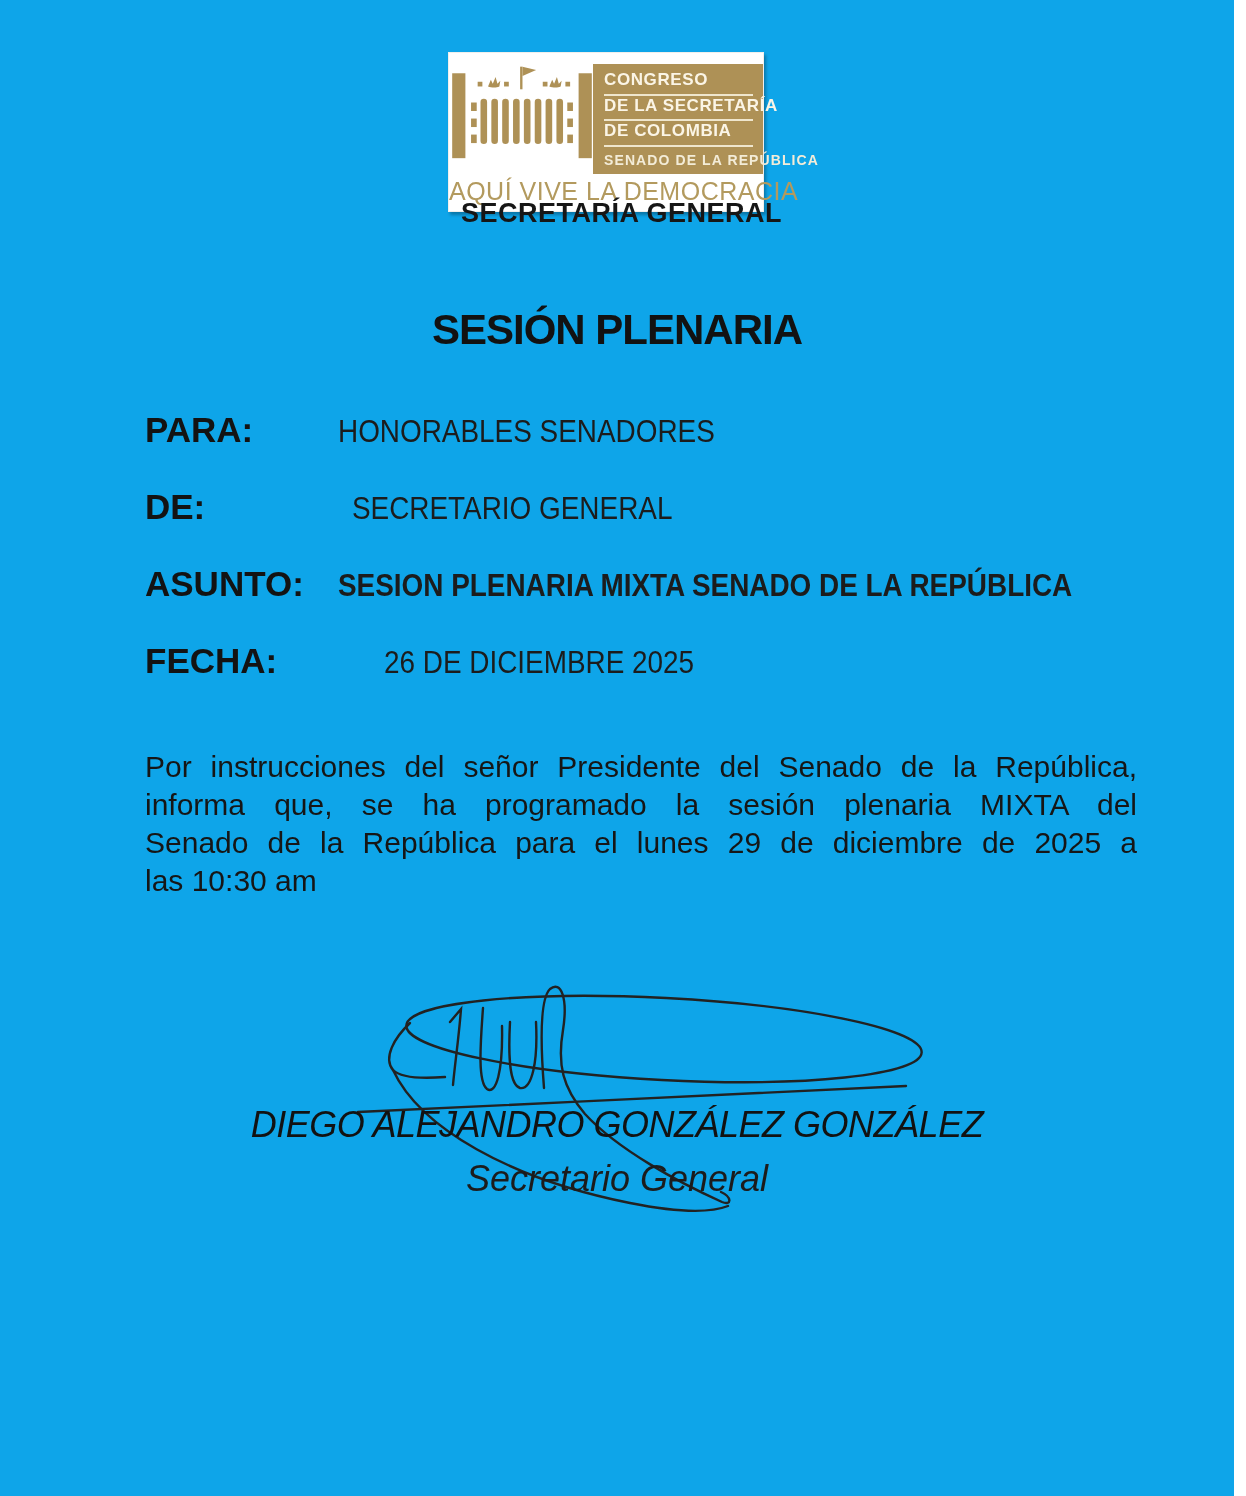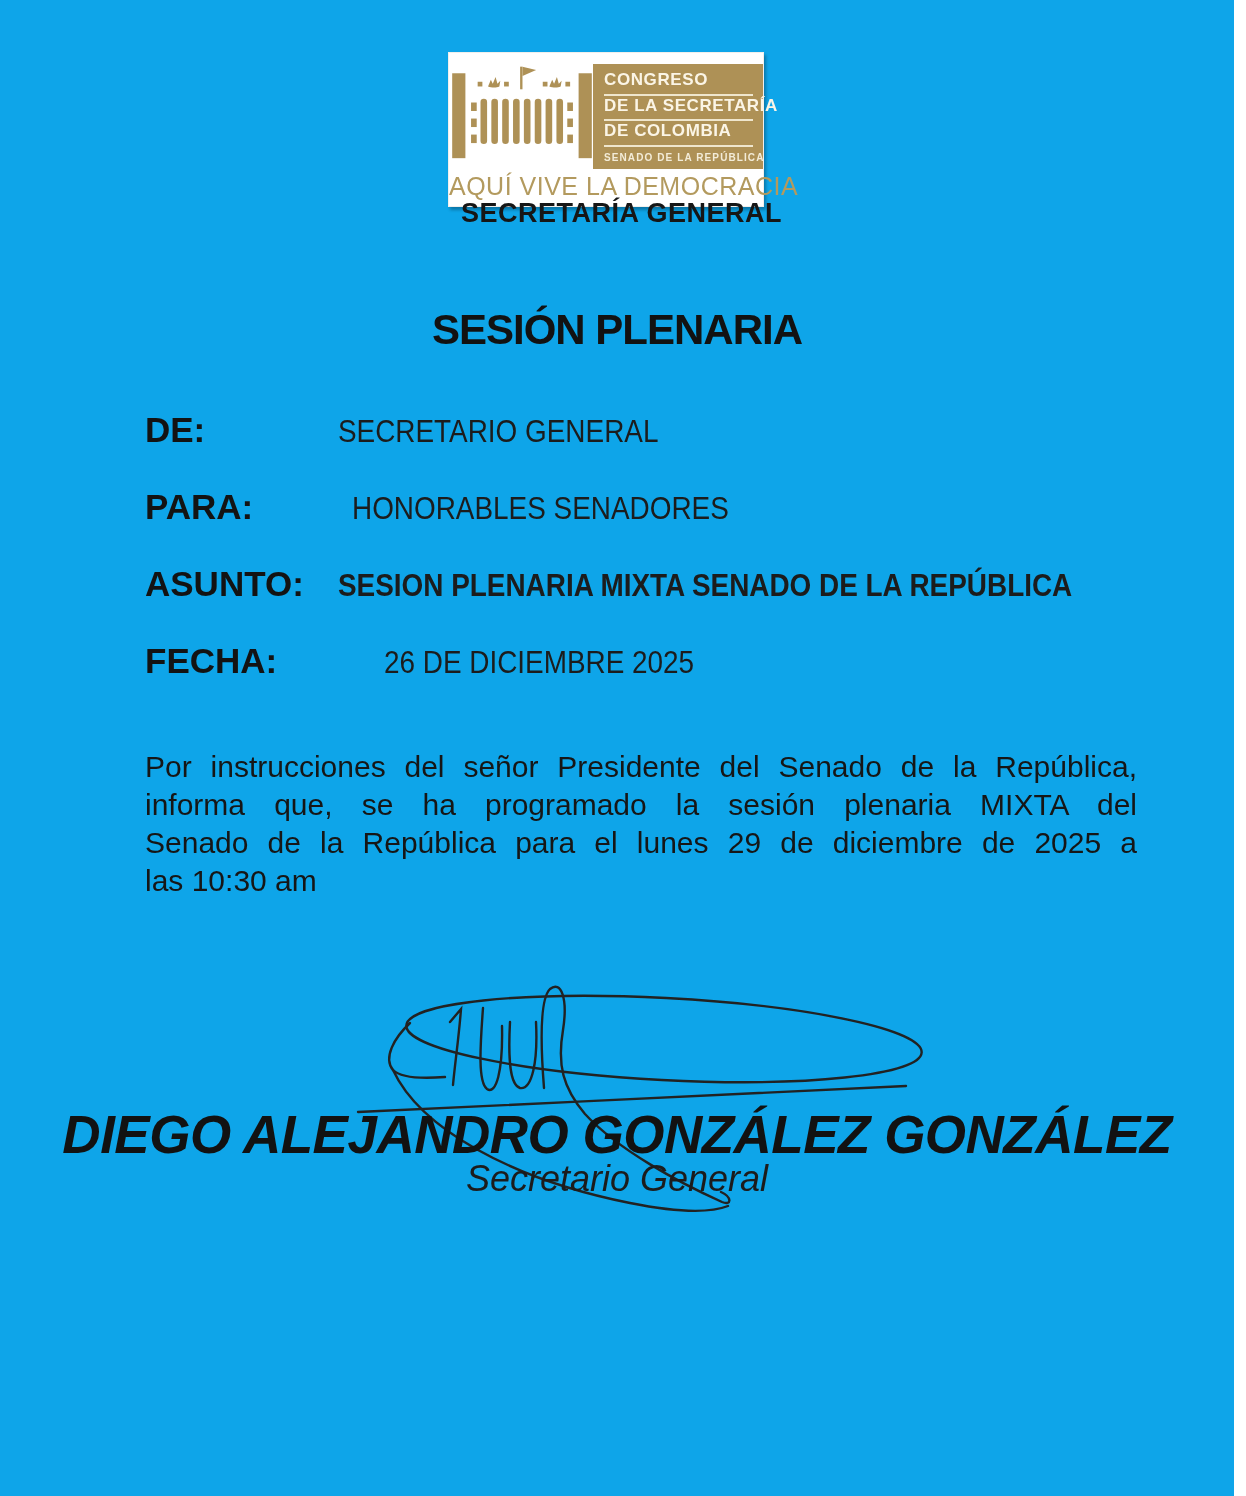--- a/index.html
+++ b/index.html
@@ -17,21 +17,21 @@
   .capitol{margin:8px 0 0 2px;flex:none;}
   .gold-box{
     flex:none;width:170px;margin-top:11px;background:#ae9156;
     padding:6px 10px 6px 11px;box-sizing:border-box;
   }
   .gold-line{
     font-size:17px;font-weight:bold;color:#fbf5e6;letter-spacing:0.6px;
     border-bottom:2px solid #efe6cd;padding:1px 0 4px;line-height:1.1;white-space:nowrap;
   }
   .gold-sub{
-    font-size:10px;font-weight:bold;color:#f3ecd8;letter-spacing:1.1px;
+    font-size:14px;font-weight:bold;color:#f3ecd8;letter-spacing:1.1px;
     padding-top:5px;white-space:nowrap;
   }
   .slogan{
     margin-top:3px;text-align:right;font-size:25px;color:#b39a5e;
     letter-spacing:0.5px;white-space:nowrap;
   }
   
   .secretaria{
     position:absolute;left:452px;top:198px;width:330px;text-align:right;
     font-size:27px;font-weight:bold;letter-spacing:0.5px;color:#161616;white-space:nowrap;
@@ -52,21 +52,21 @@
   .field-row:nth-child(3) .field-value{font-weight:bold;}
   .field-row:nth-child(4) .field-value{margin-left:46px;}
   
   .body-par{position:absolute;left:145px;top:748px;width:992px;font-size:30px;line-height:38px;color:#161616;}
   .jline{text-align:justify;text-align-last:justify;}
   .lline{text-align:left;}
   
   .signature{position:absolute;left:350px;top:978px;}
   .sig-name{
     position:absolute;left:0;top:1104px;width:100%;text-align:center;
-    font-size:53px;font-weight:bold;font-style:italic;letter-spacing:-0.5px;color:#121212;white-space:nowrap;
+    font-size:36px;font-weight:normal;font-style:italic;letter-spacing:-0.5px;color:#121212;white-space:nowrap;
   }
   .sig-role{
     position:absolute;left:0;top:1158px;width:100%;text-align:center;
     font-size:36px;font-style:italic;color:#1c1c1c;
   }
 </style>
 </head>
 <body>
 
 <div class="page">
@@ -112,26 +112,26 @@
     </div>
     <div class="slogan">AQUÍ VIVE LA DEMOCRACIA</div>
   </div>
 
   <div class="secretaria">SECRETARÍA GENERAL</div>
 
   <h1 class="doc-title">SESIÓN PLENARIA</h1>
 
   <div class="fields">
     <div class="field-row">
+      <span class="field-label">PARA:</span>
+      <span class="field-value">HONORABLES SENADORES</span>
+    </div>
+    <div class="field-row">
       <span class="field-label">DE:</span>
       <span class="field-value">SECRETARIO GENERAL</span>
-    </div>
-    <div class="field-row">
-      <span class="field-label">PARA:</span>
-      <span class="field-value">HONORABLES SENADORES</span>
     </div>
     <div class="field-row">
       <span class="field-label">ASUNTO:</span>
       <span class="field-value">SESION PLENARIA MIXTA SENADO DE LA REPÚBLICA</span>
     </div>
     <div class="field-row">
       <span class="field-label">FECHA:</span>
       <span class="field-value">26 DE DICIEMBRE 2025</span>
     </div>
   </div>

